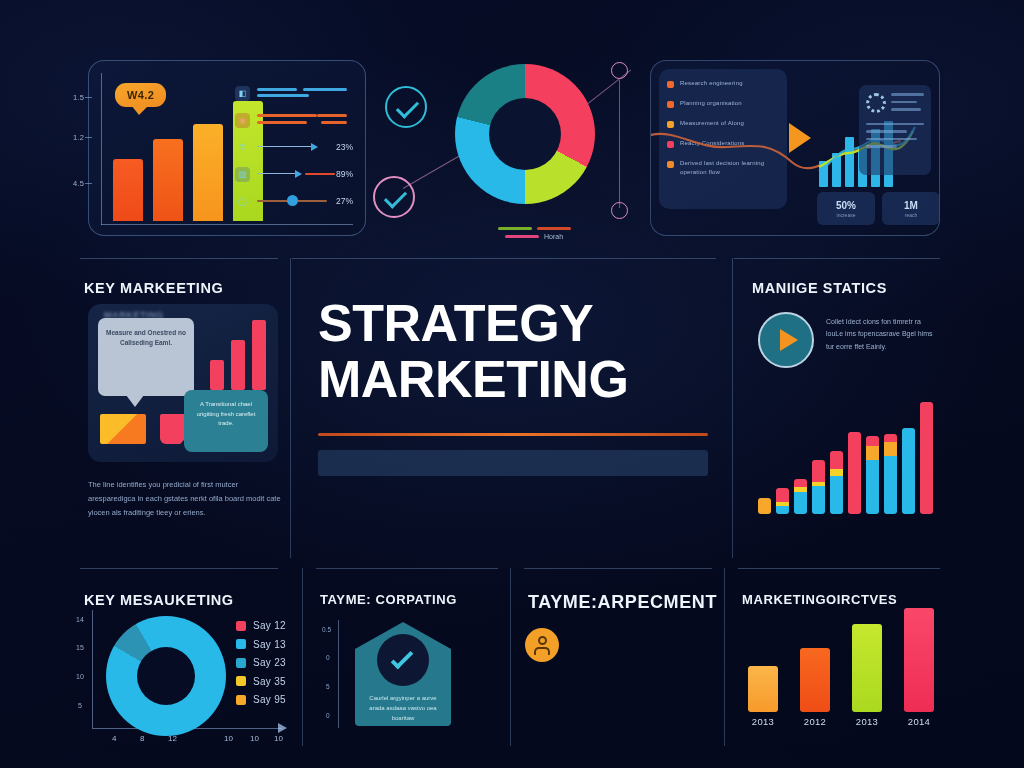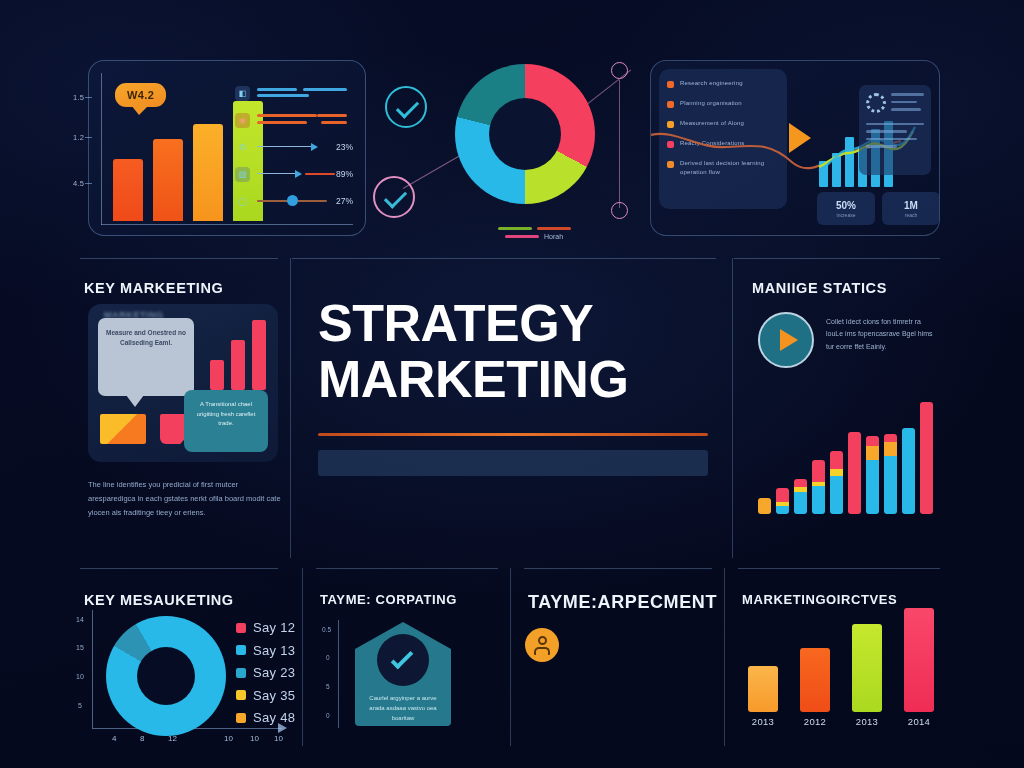--- a/index.html
+++ b/index.html
@@ -166,21 +166,21 @@
   .seg { width:100%; }
 
   
   .bdonut-wrap { position:absolute; left:106px; top:616px; width:120px; height:120px; }
   .bdonut { width:120px; height:120px; border-radius:50%; position:relative; }
   .bdonut::after { content:""; position:absolute; left:31px; top:31px; width:58px; height:58px;
     border-radius:50%; background:#060c24; }
   .blegend { position:absolute; left:236px; top:620px; }
   .bl-row { display:flex; align-items:center; gap:7px; margin-bottom:7.5px; }
   .bl-sw { width:10px; height:10px; border-radius:2px; }
-  .bl-t { font-size:13px; color:#c3d4ec; filter:blur(.45px); letter-spacing:.3px; }
+  .bl-t { font-size:10px; color:#c3d4ec; filter:blur(.45px); letter-spacing:.3px; }
   .b-axisv { position:absolute; left:92px; top:610px; width:1px; height:118px; background:rgba(150,185,235,.5); }
   .b-axish { position:absolute; left:92px; top:728px; width:190px; height:1px; background:rgba(150,185,235,.5); }
   .b-arrow { position:absolute; left:278px; top:723px;
     border-top:5px solid transparent; border-bottom:5px solid transparent;
     border-left:9px solid rgba(165,195,238,.75); }
   .b-yt { position:absolute; font-size:7px; color:#93a9ca; filter:blur(.4px); }
   .b-xt { position:absolute; font-size:8px; color:#a7bcd9; filter:blur(.4px); }
 
   .shield { position:absolute; left:355px; top:622px; width:96px; height:104px;
     background:#26798d; clip-path:polygon(50% 0,100% 26%,100% 100%,0 100%,0 26%);
@@ -511,21 +511,21 @@
     <div class="bl-row">
       <div class="bl-sw" style="background:#2aa7cf"></div>
       <div class="bl-t">Say 23</div>
     </div>
     <div class="bl-row">
       <div class="bl-sw" style="background:#f5c72a"></div>
       <div class="bl-t">Say 35</div>
     </div>
     <div class="bl-row">
       <div class="bl-sw" style="background:#f7a72a"></div>
-      <div class="bl-t">Say 48</div>
+      <div class="bl-t">Say 95</div>
     </div>
   </div>
 
   <div class="sec-title" style="left:320px; top:592px; font-size:13px;">TAYME: CORPATING</div>
   <div class="m-axisv"></div>
   <div class="m-yt" style="left:322px; top:626px">0.5</div>
   <div class="m-yt" style="left:326px; top:654px">0</div>
   <div class="m-yt" style="left:326px; top:683px">5</div>
   <div class="m-yt" style="left:326px; top:712px">0</div>
   <div class="shield">

